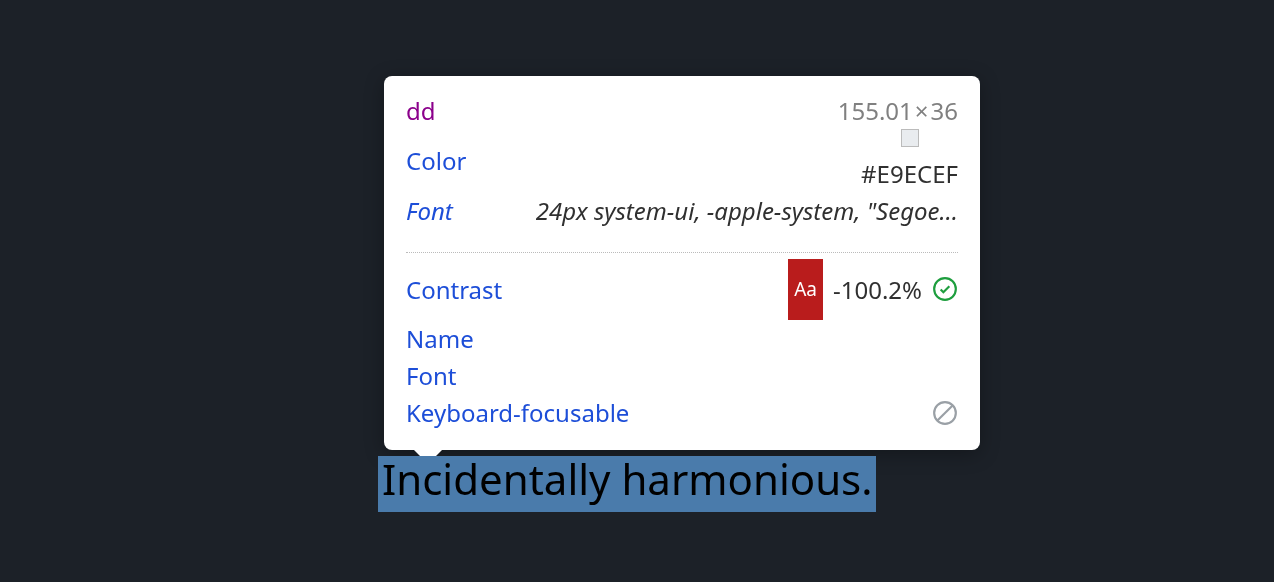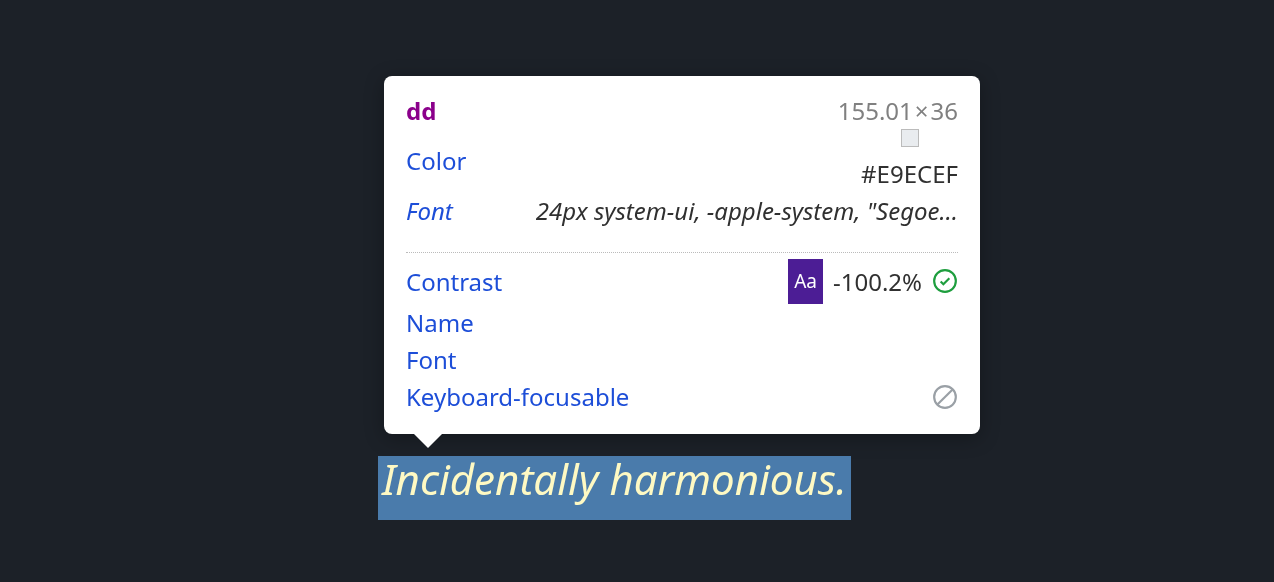--- a/index.html
+++ b/index.html
@@ -37,21 +37,21 @@
     border-top: 14px solid #fff;
   }
   .tt-row {
     display: flex;
     align-items: center;
     justify-content: space-between;
     line-height: 1.55;
   }
   .tag-name {
     color: #8b008b;
-    font-weight: 700;
+    font-weight: 400;
   }
   .dims {
     color: #808080;
   }
   .dims .x {
     margin: 0 2px;
   }
   .prop-label {
     color: #1d4ed8;
     min-width: 75px;
@@ -101,45 +101,44 @@
     flex: 1;
     border-top: 1px dotted #bbb;
     height: 0;
   }
   .contrast-val {
     display: flex;
     align-items: center;
     gap: 10px;
   }
   .aa-badge {
-    background: #4c1d95;
+    background: #b91c1c;
     color: #fff;
-    padding: 8px 6px;
+    padding: 16px 6px;
     font-size: 19px;
   }
   .check-icon svg {
     width: 26px;
     height: 26px;
     display: block;
   }
   .no-icon svg {
     width: 26px;
     height: 26px;
     display: block;
   }
   .highlighted-text {
     position: absolute;
     top: 456px;
     left: 378px;
     background: #4a7bab;
-    color: #fef9c3;
+    color: #000000;
     font-size: 42px;
-    padding: 0 4px 18px 4px;
+    padding: 0 4px 10px 4px;
     line-height: 1.1;
-    font-style: italic;
   }
 </style>
 </head>
 <body>
 
 <div class="tooltip">
 
   <div class="tt-row">
     <span class="tag-name">dd</span>
     <span class="dims">

